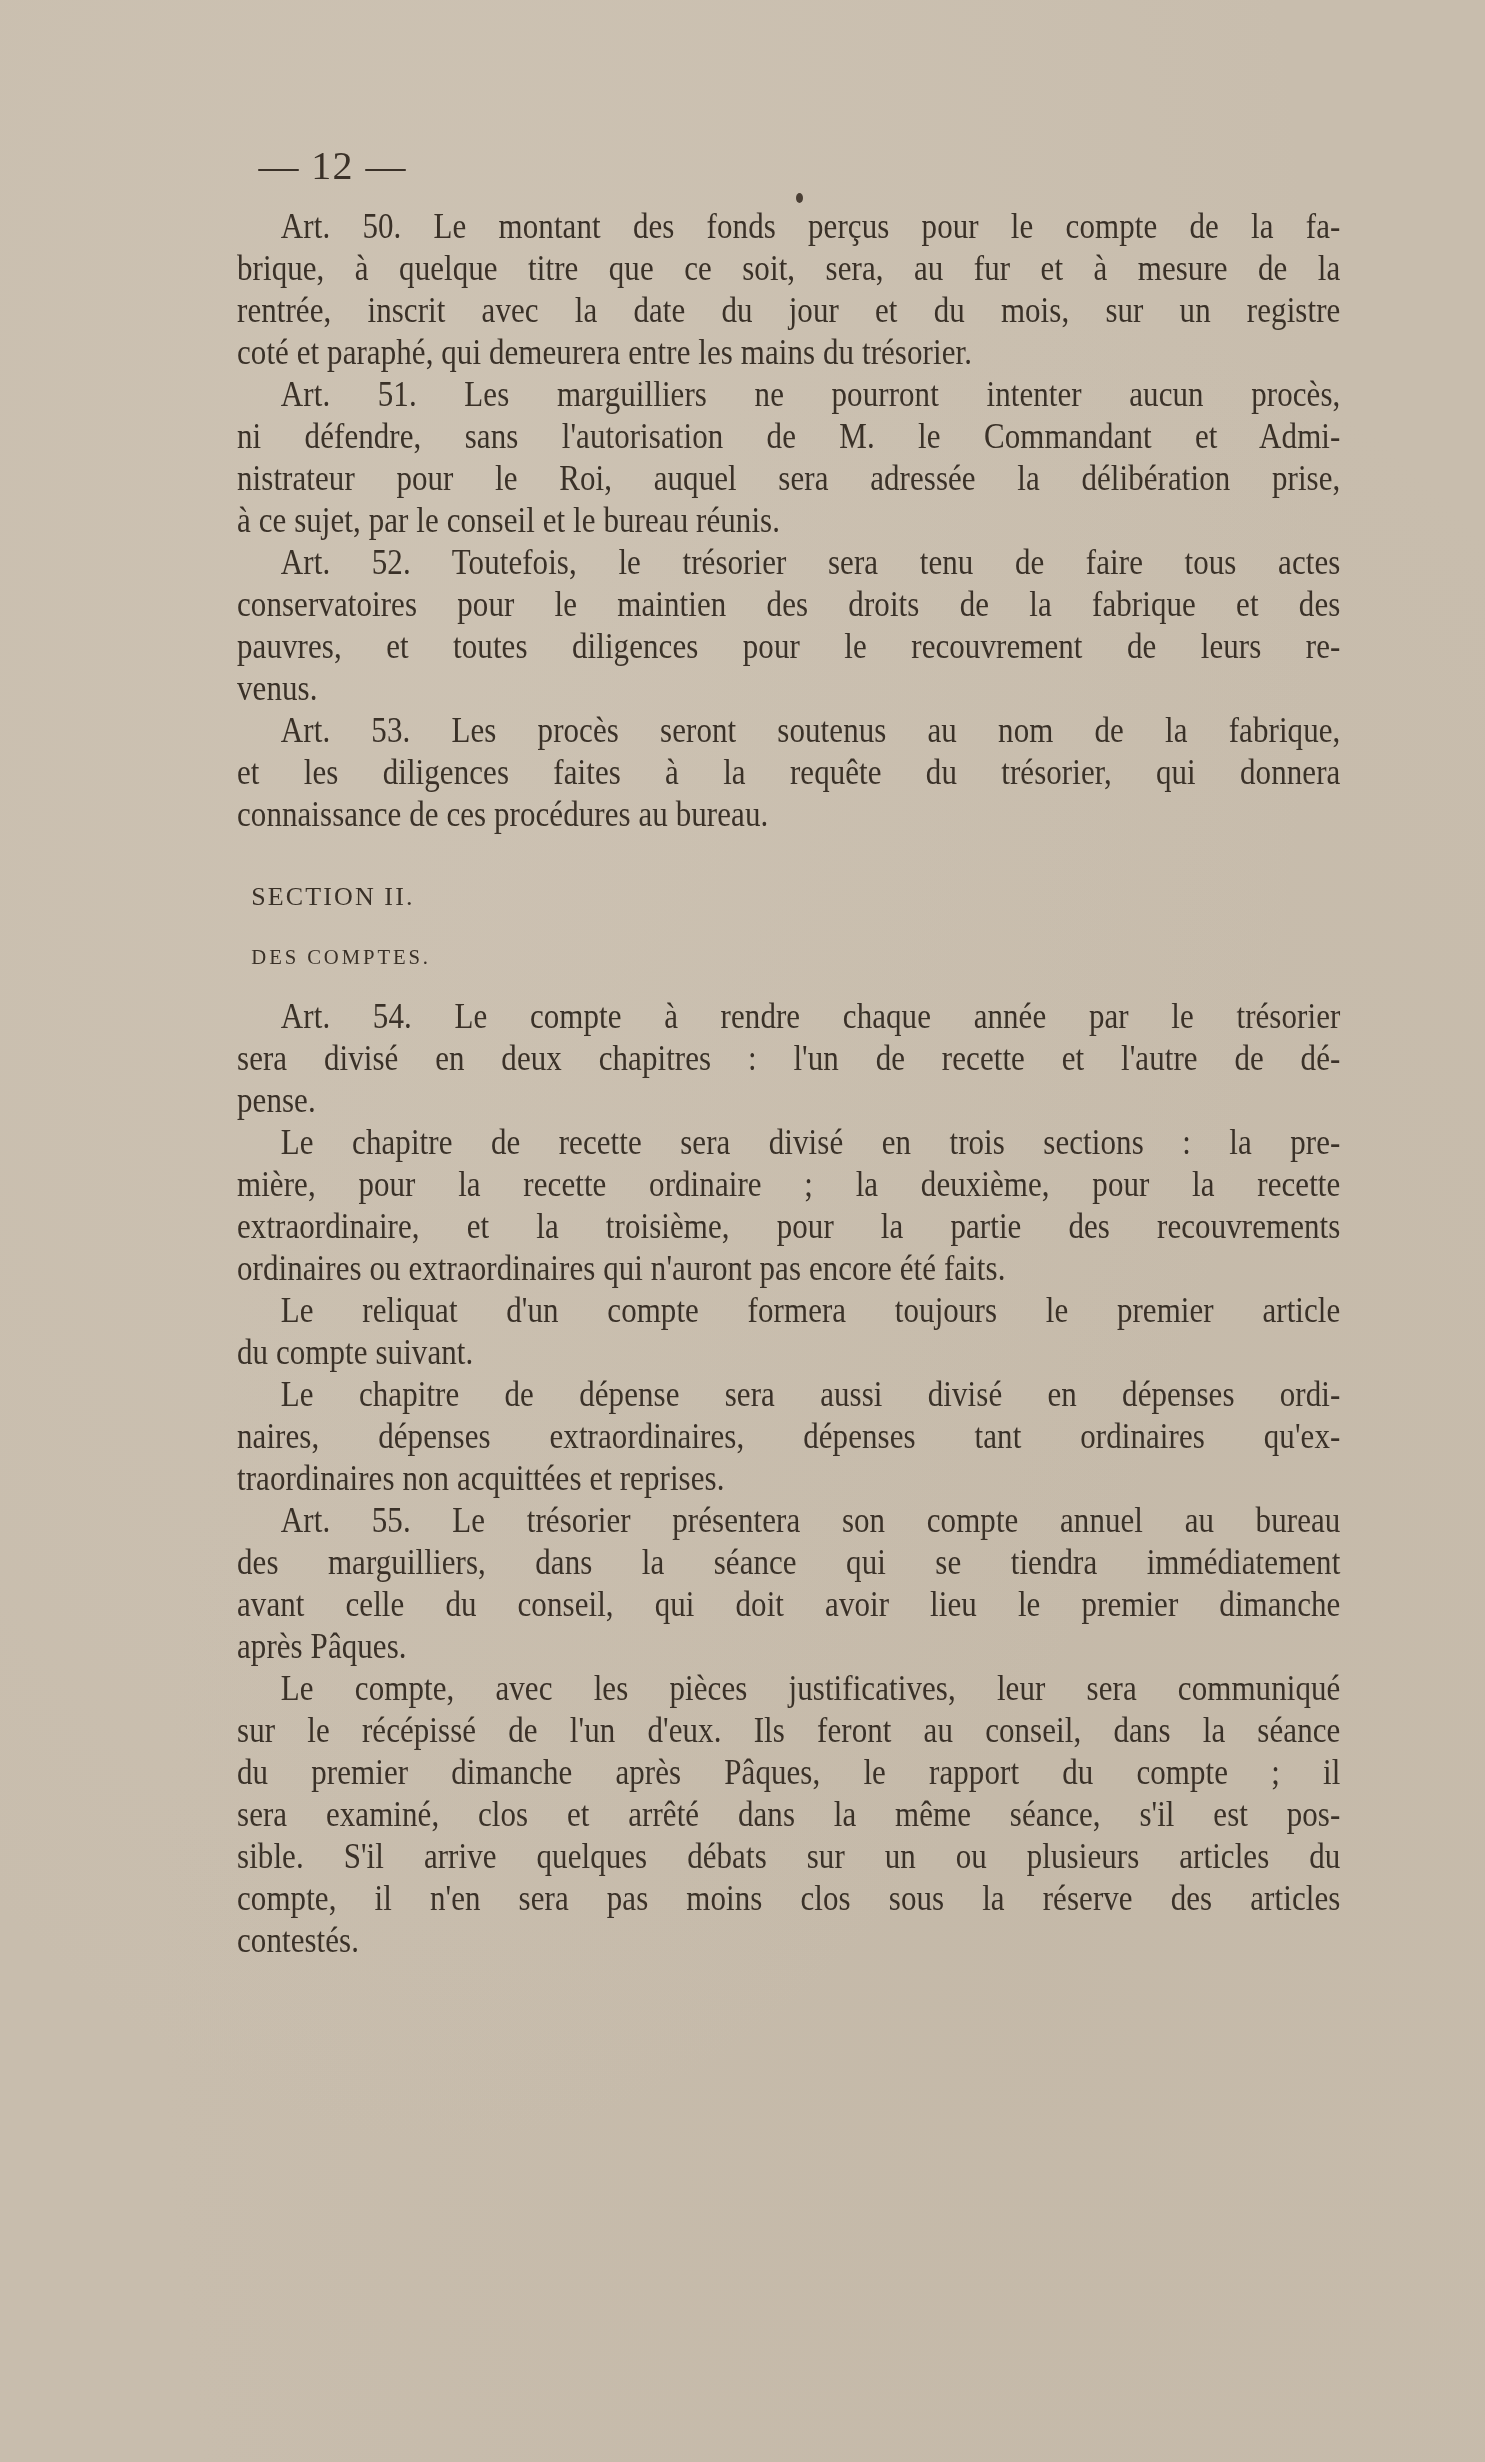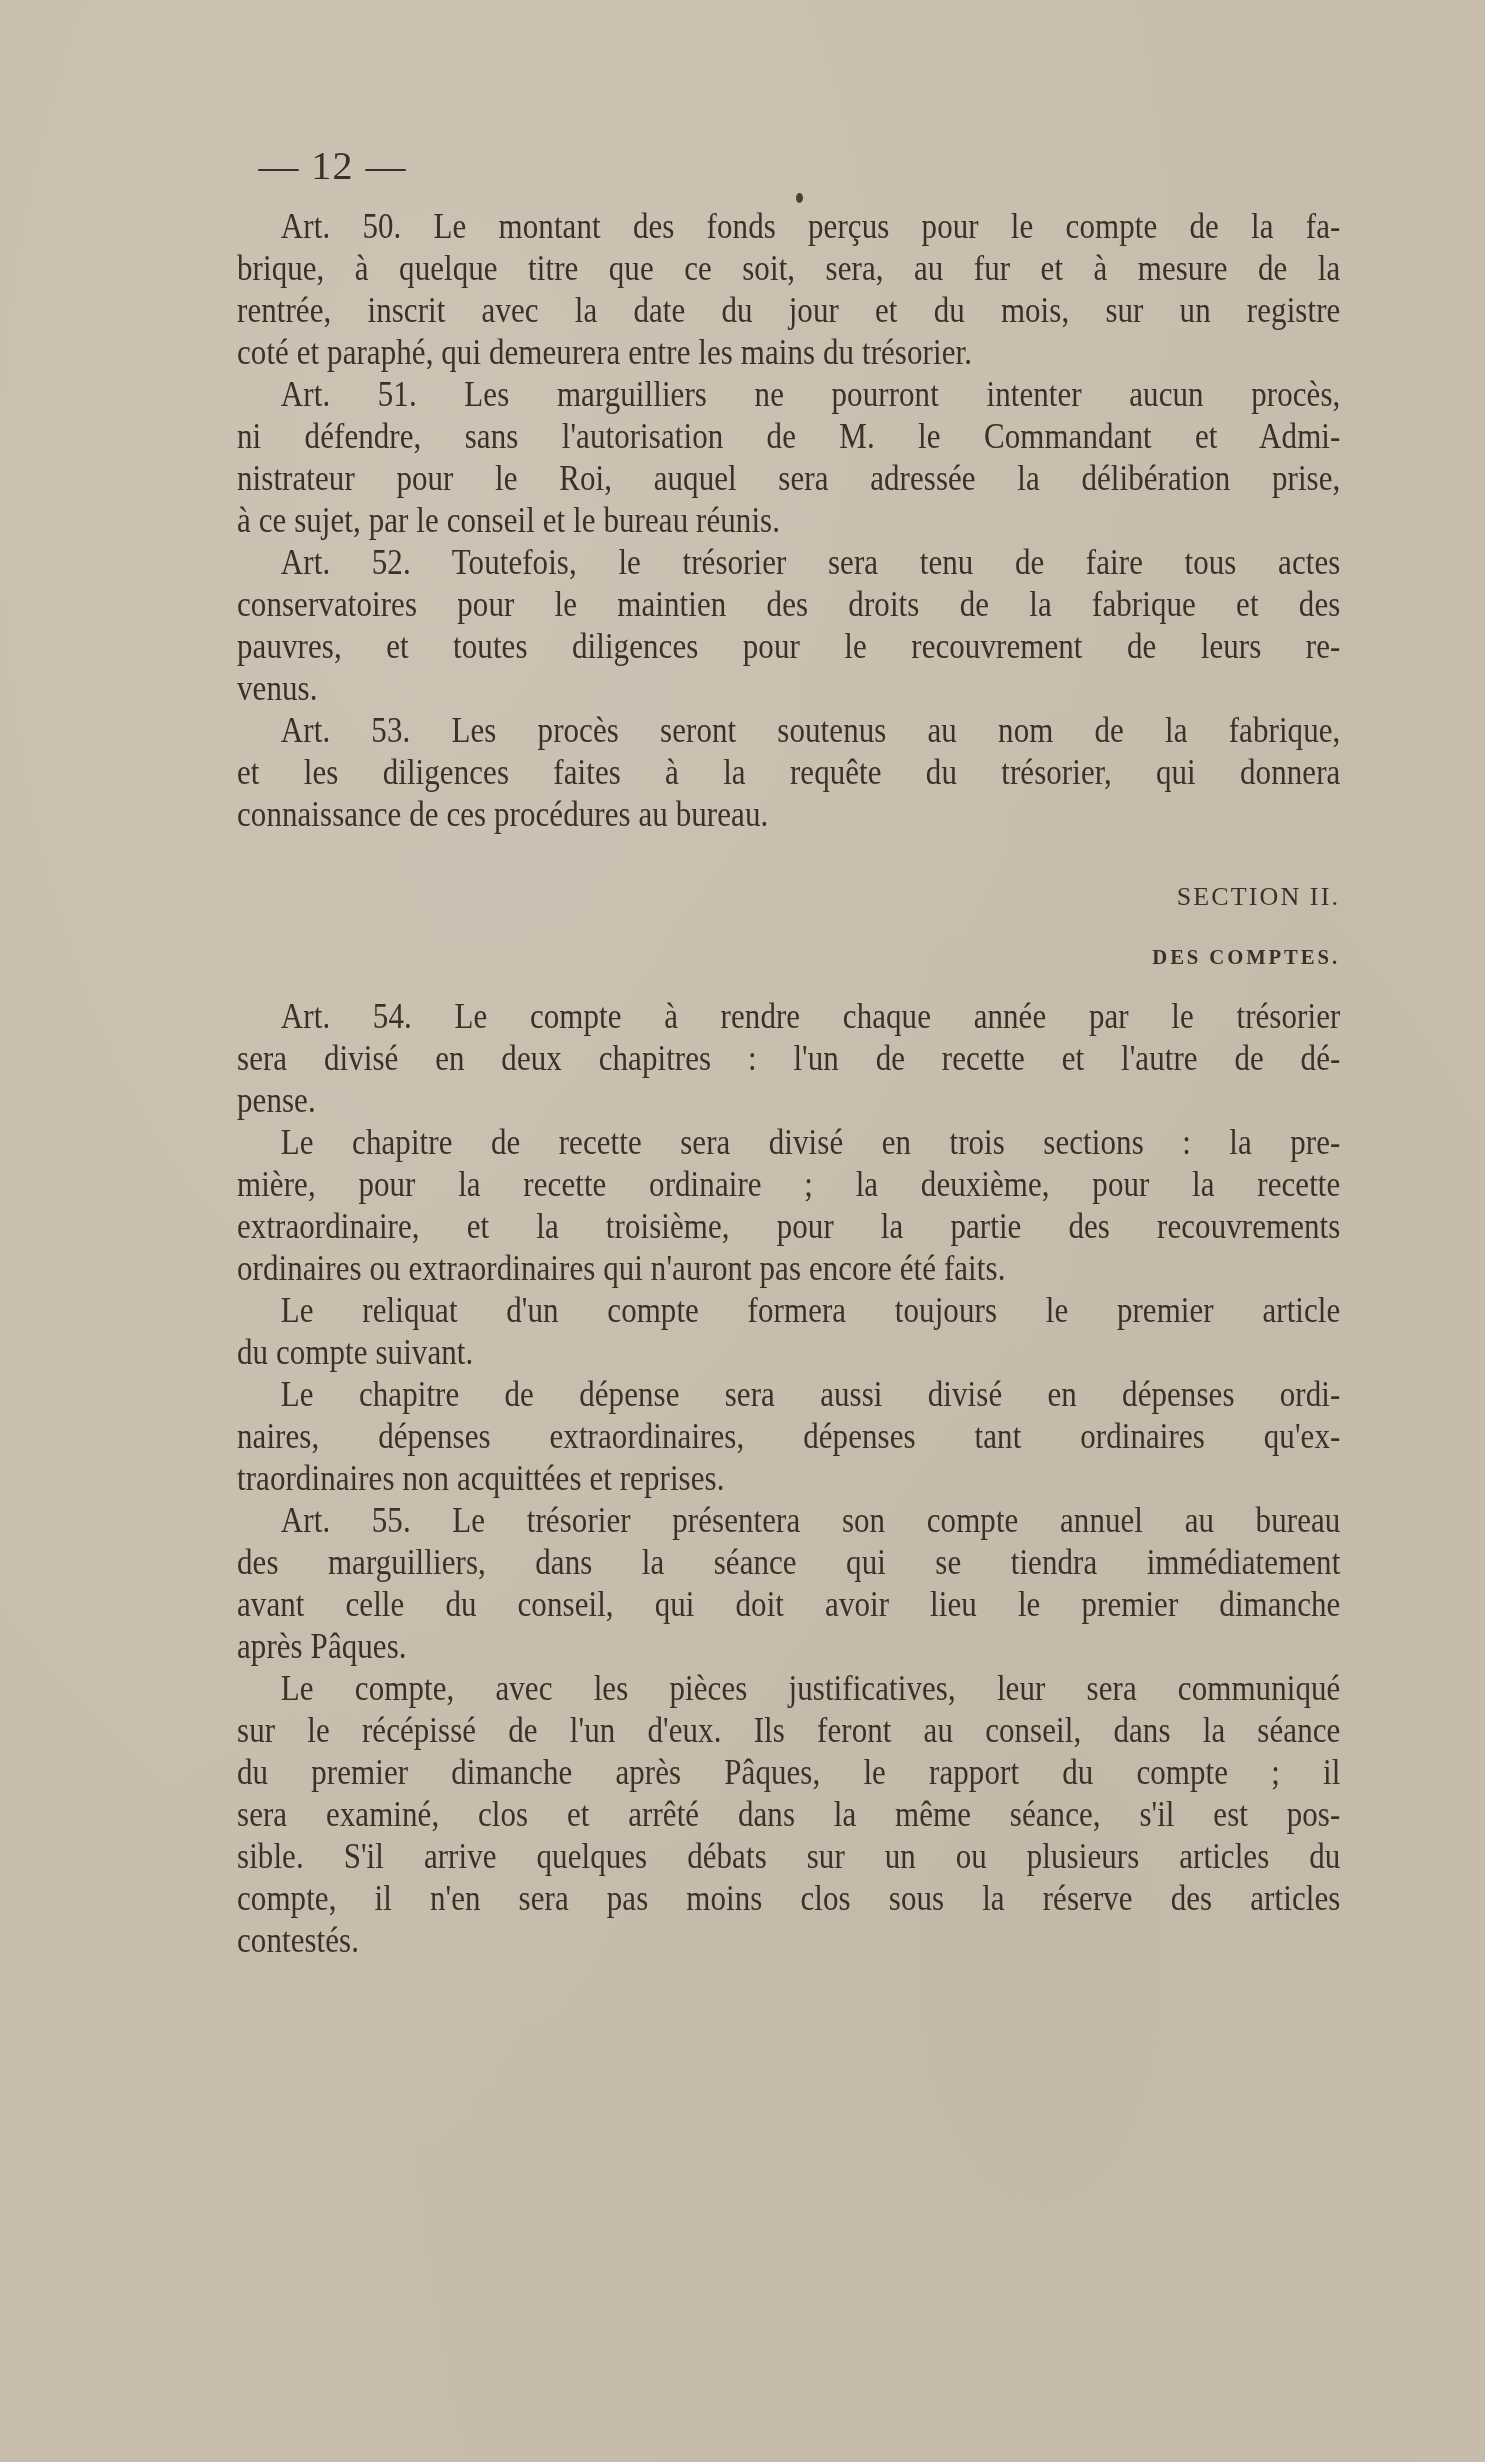--- a/index.html
+++ b/index.html
@@ -56,32 +56,32 @@
     text-align: justify;
     text-align-last: justify;
   }
   .para .line.last {
     text-align-last: left;
   }
   .para .line.indent {
     padding-left: 51px;
   }
   .section-block {
-    text-align: right;
+    text-align: left;
     margin-left: 14.3px;
   }
   .section-title {
     font-size: 26px;
     letter-spacing: 2.1px;
     line-height: 28.5px;
     margin-top: 48px;
   }
   .section-subtitle {
     font-size: 20.7px;
-    font-weight: bold;
+    font-weight: normal;
     letter-spacing: 2.9px;
     line-height: 24px;
     margin-top: 33px;
     margin-bottom: 26px;
   }
   .first-block { margin-top: 16px; }
 </style>
 </head>
 <body>
 

